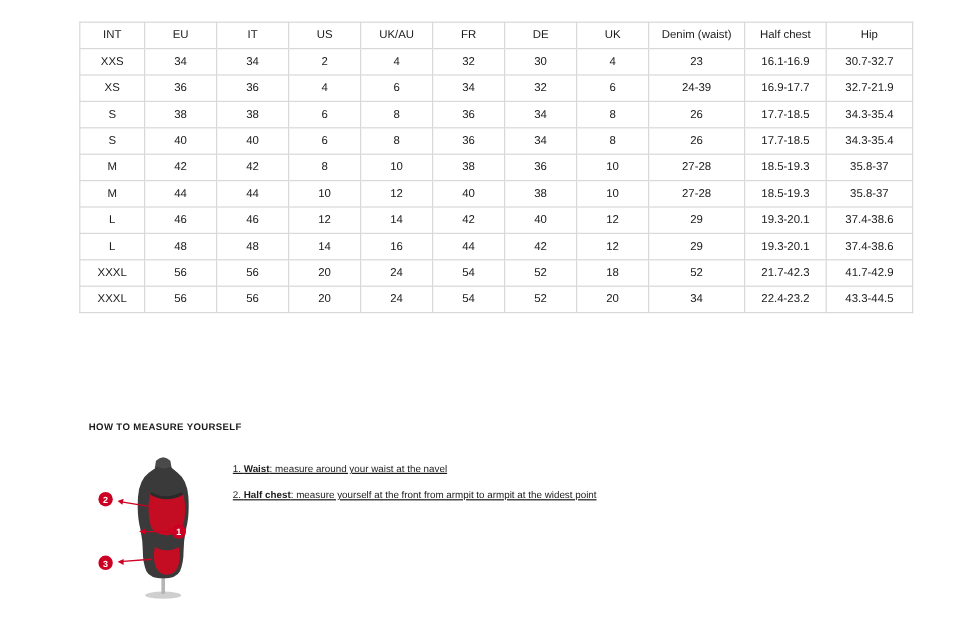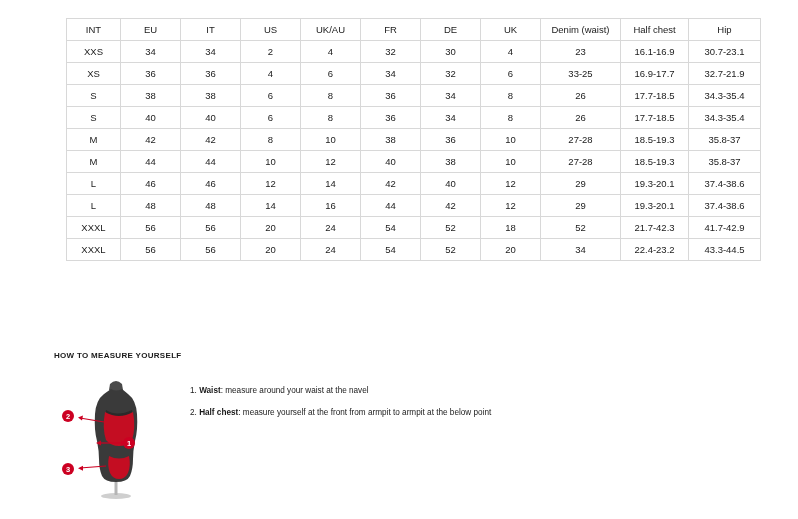--- a/index.html
+++ b/index.html
@@ -39,21 +39,21 @@
     font-size: 9.5px;
   }
   .col-int   { width: 54px; }
   .col-std   { width: 60px; }
   .col-denim { width: 80px; }
   .col-chest { width: 68px; }
   .col-hip   { width: 72px; }
 
   .measure-section {
     position: absolute;
-    left: 54px;
+    left: 74px;
     top: 351px;
     width: 680px;
   }
   .measure-title {
     font-size: 8px;
     font-weight: bold;
     letter-spacing: 0.3px;
     color: #1a1a1a;
     margin: 0 0 10px 0;
   }
@@ -61,23 +61,24 @@
     display: flex;
     align-items: flex-start;
   }
   .figure-wrap {
     width: 110px;
     position: relative;
     height: 130px;
     flex: 0 0 110px;
   }
   .measure-list {
-    margin: 14px 0 0 26px;
+    margin: 14px 0 0 10px;
     padding: 0;
     list-style: none;
+    text-decoration: underline;
   }
   .measure-list li {
     font-size: 8.2px;
     line-height: 13px;
     margin-bottom: 9px;
     color: #1a1a1a;
   }
   .measure-list .num { }
   .measure-list b { font-weight: bold; }
   svg { display: block; }
@@ -119,32 +120,32 @@
         <td>XXS</td>
         <td>34</td>
         <td>34</td>
         <td>2</td>
         <td>4</td>
         <td>32</td>
         <td>30</td>
         <td>4</td>
         <td>23</td>
         <td>16.1-16.9</td>
-        <td>30.7-23.1</td>
+        <td>30.7-32.7</td>
       </tr>
       <tr>
         <td>XS</td>
         <td>36</td>
         <td>36</td>
         <td>4</td>
         <td>6</td>
         <td>34</td>
         <td>32</td>
         <td>6</td>
-        <td>33-25</td>
+        <td>24-39</td>
         <td>16.9-17.7</td>
         <td>32.7-21.9</td>
       </tr>
       <tr>
         <td>S</td>
         <td>38</td>
         <td>38</td>
         <td>6</td>
         <td>8</td>
         <td>36</td>
@@ -291,16 +292,16 @@
           <text x="14" y="49.2" font-family="Liberation Sans, sans-serif" font-size="7.5" font-weight="bold" fill="#ffffff" text-anchor="middle">2</text>
         </g>
         <g>
           <circle cx="14" cy="99" r="6" fill="#cc0022"></circle>
           <text x="14" y="102.2" font-family="Liberation Sans, sans-serif" font-size="7.5" font-weight="bold" fill="#ffffff" text-anchor="middle">3</text>
         </g>
       </svg>
     </div>
     <ul class="measure-list" id="measure-list">
         <li><span class="num">1.</span> <b>Waist</b><span>: measure around your waist at the navel</span></li>
-        <li><span class="num">2.</span> <b>Half chest</b><span>: measure yourself at the front from armpit to armpit at the below point</span></li>
+        <li><span class="num">2.</span> <b>Half chest</b><span>: measure yourself at the front from armpit to armpit at the widest point</span></li>
       </ul>
   </div>
 </div>
 
 </body></html>

